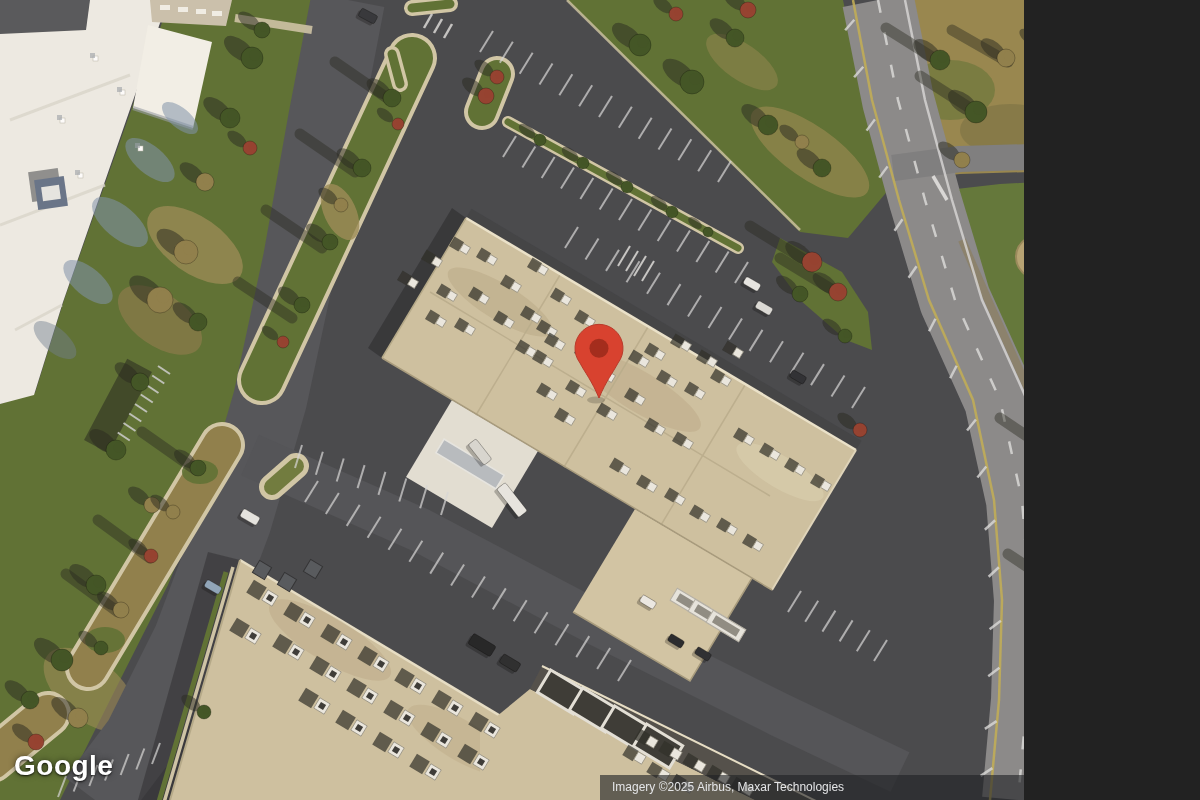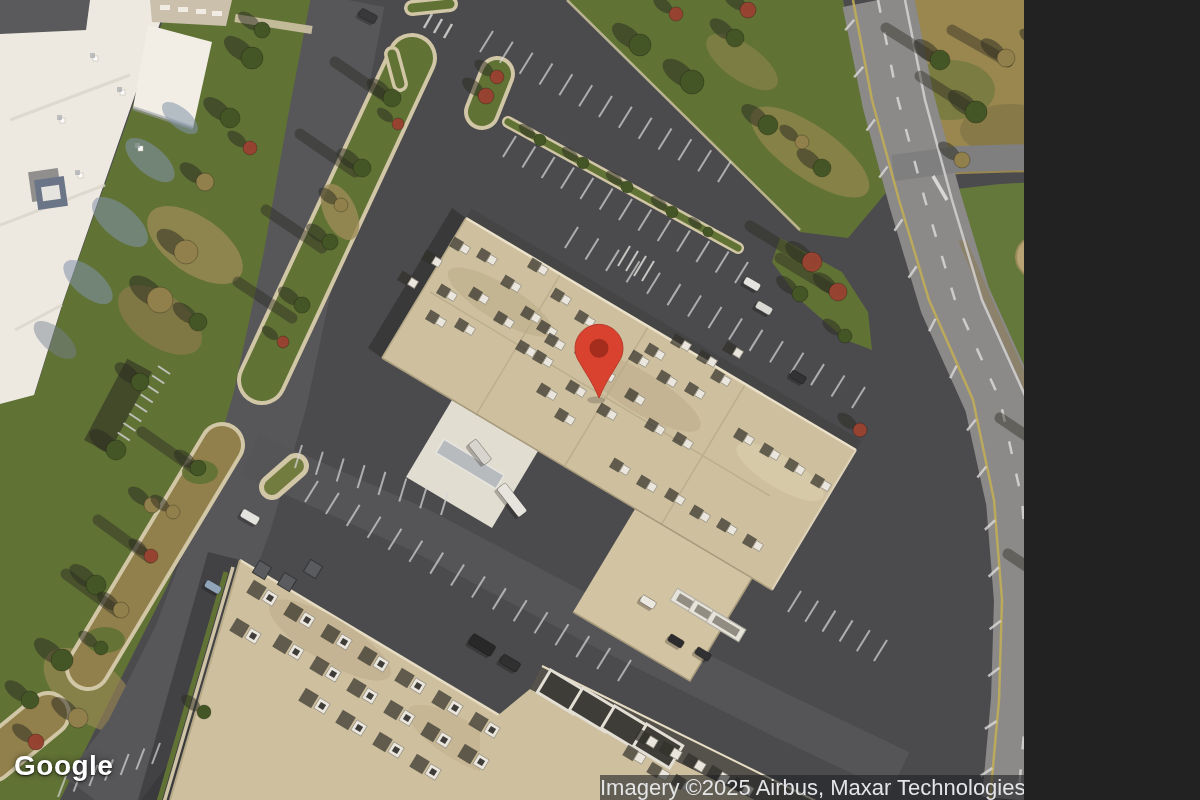--- a/index.html
+++ b/index.html
@@ -3,22 +3,22 @@
 <meta charset="utf-8">
 <style>
   html,body{margin:0;padding:0;background:#222;}
   #map{position:relative;width:1024px;height:800px;overflow:hidden;
        font-family:Liberation Sans, sans-serif;background:#7f1d1d;}
   #scene{position:absolute;left:0;top:0;width:1200px;height:800px;display:block;}
   .google-logo{position:absolute;left:14px;top:750px;color:#fff;font-size:28px;
        font-weight:bold;letter-spacing:.5px;
        text-shadow:0 1px 2px rgba(0,0,0,.75),0 0 6px rgba(0,0,0,.5);user-select:none;cursor:pointer;}
   .attribution{position:absolute;right:0;bottom:0;width:424px;height:25px;
-       background:rgba(33,34,37,.62);color:#e4e5e7;font-size:22px;line-height:25px;
-       box-sizing:border-box;white-space:nowrap;overflow:hidden;}
+       background:rgba(33,34,37,.62);color:#e4e5e7;font-size:12px;line-height:25px;
+       padding-left:12px;box-sizing:border-box;white-space:nowrap;overflow:hidden;}
 </style>
 </head>
 <body>
 
 <div id="map">
 <svg id="scene" viewBox="0 0 1200 800" xmlns="http://www.w3.org/2000/svg">
 
   <rect x="0" y="0" width="1200" height="800" fill="#46484d"></rect>
 
   <g>

